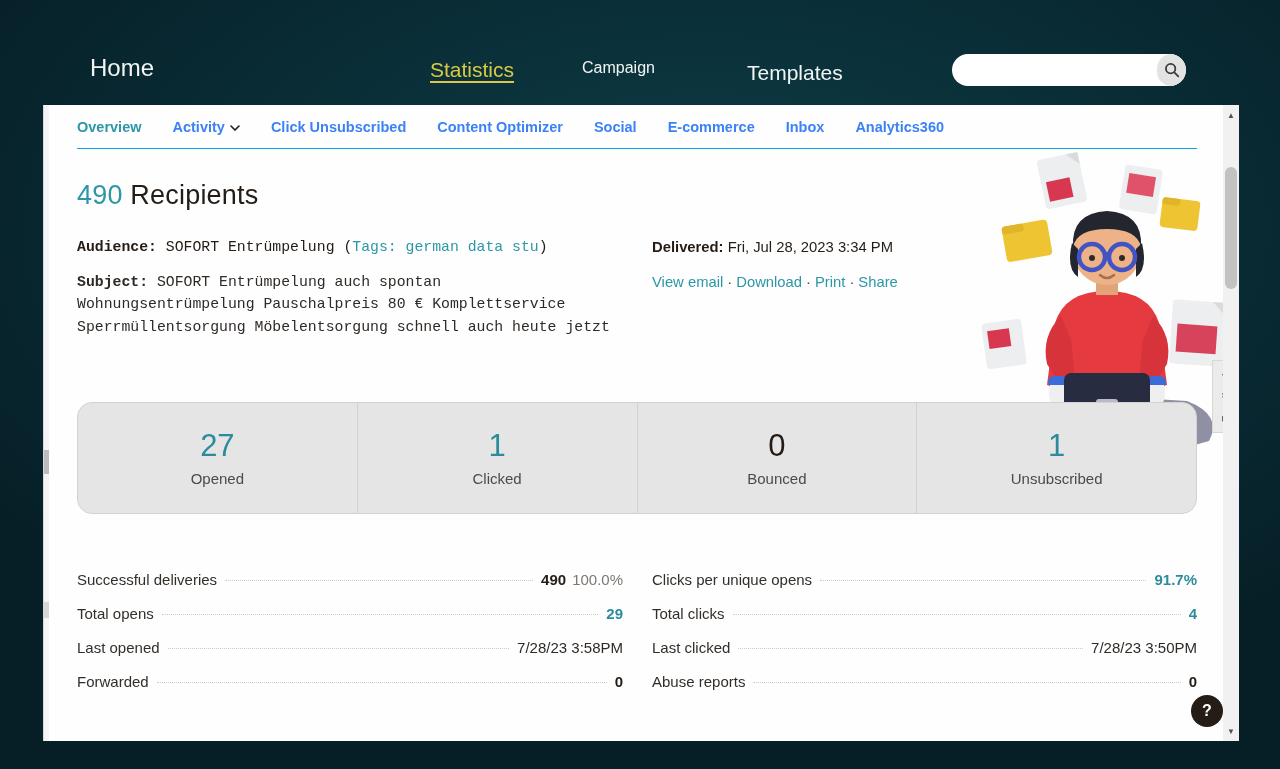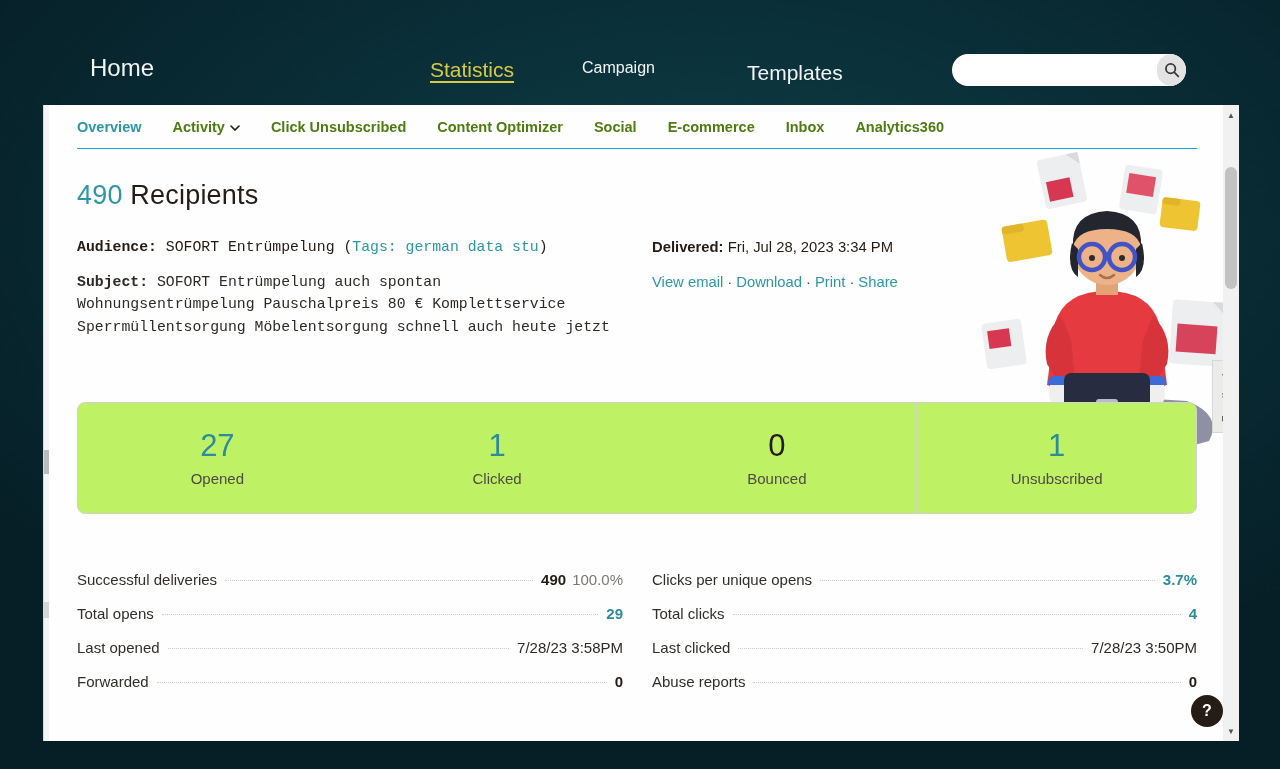--- a/index.html
+++ b/index.html
@@ -29,21 +29,21 @@
     background:#fefefe; border-left:1px solid #d8d8d8;
   }
   .left-strip { position:absolute; left:0; top:0; width:5px; height:100%; background:#f4f4f4; }
   .left-strip .mark1 { position:absolute; left:0; top:345px; width:5px; height:24px; background:#bcbcbc; }
   .left-strip .mark2 { position:absolute; left:0; top:497px; width:5px; height:16px; background:#d6d6d6; }
 
   .content { position:absolute; left:33px; top:0; width:1120px; }
 
   
   .tabbar { display:flex; gap:31px; padding-top:14px; padding-bottom:13px; border-bottom:1px solid #0ea5e9; font-size:14.5px; font-weight:600; }
-  .tab { color:#4d7c0f; cursor:pointer; white-space:nowrap; display:flex; align-items:center; gap:5px; }
+  .tab { color:#3b82f6; cursor:pointer; white-space:nowrap; display:flex; align-items:center; gap:5px; }
   .tab.active { color:#2c97a7; }
   .chev { display:inline-block; margin-top:2px; }
 
   
   .heading { margin-top:31px; font-size:27px; font-weight:500; letter-spacing:.2px; }
   .heading .count { color:#2e97a7; }
 
   
   .meta { position:relative; margin-top:25px; font-size:14.8px; line-height:22.5px; }
   .meta b { font-weight:700; }
@@ -61,21 +61,21 @@
   .feedback {
     position:absolute; left:1168px; top:255px; width:27px; height:73px;
     background:#ebebe9; border:1px solid #d7d7d5; border-right:none;
     display:flex; align-items:center; justify-content:center; cursor:pointer;
   }
   .feedback span { writing-mode:vertical-rl; transform:rotate(180deg); font-size:11px; color:#55514c; letter-spacing:.5px; }
 
   
   .boxes {
     position:absolute; left:33px; top:297px; width:1120px; height:112px;
-    border:1px solid #d2d2d2; border-radius:8px; background:#bef264;
+    border:1px solid #d2d2d2; border-radius:15px; background:#e5e5e5;
     display:flex;
   }
   .box { flex:1; display:flex; flex-direction:column; align-items:center; justify-content:center; cursor:pointer; }
   .box + .box { border-left:1px solid #d2d2d2; }
   .box .num { font-size:31px; color:#2c8c9c; line-height:34px; }
   .box .num.dark { color:#241c15; }
   .box .lbl { margin-top:7px; font-size:15px; color:#4f4a45; }
 
   
   .stats { position:absolute; left:33px; top:466px; width:1120px; display:flex; }
@@ -286,21 +286,21 @@
       <div class="srow">
         <span>Forwarded</span>
         <span class="leader"></span>
         <span class="val v-bold">0</span>
       </div>
     </div>
     <div class="col">
       <div class="srow">
         <span>Clicks per unique opens</span>
         <span class="leader"></span>
-        <span class="val v-teal">3.7%</span>
+        <span class="val v-teal">91.7%</span>
       </div>
       <div class="srow">
         <span>Total clicks</span>
         <span class="leader"></span>
         <span class="val v-teal">4</span>
       </div>
       <div class="srow">
         <span>Last clicked</span>
         <span class="leader"></span>
         <span class="val v-plain">7/28/23 3:50PM</span>

